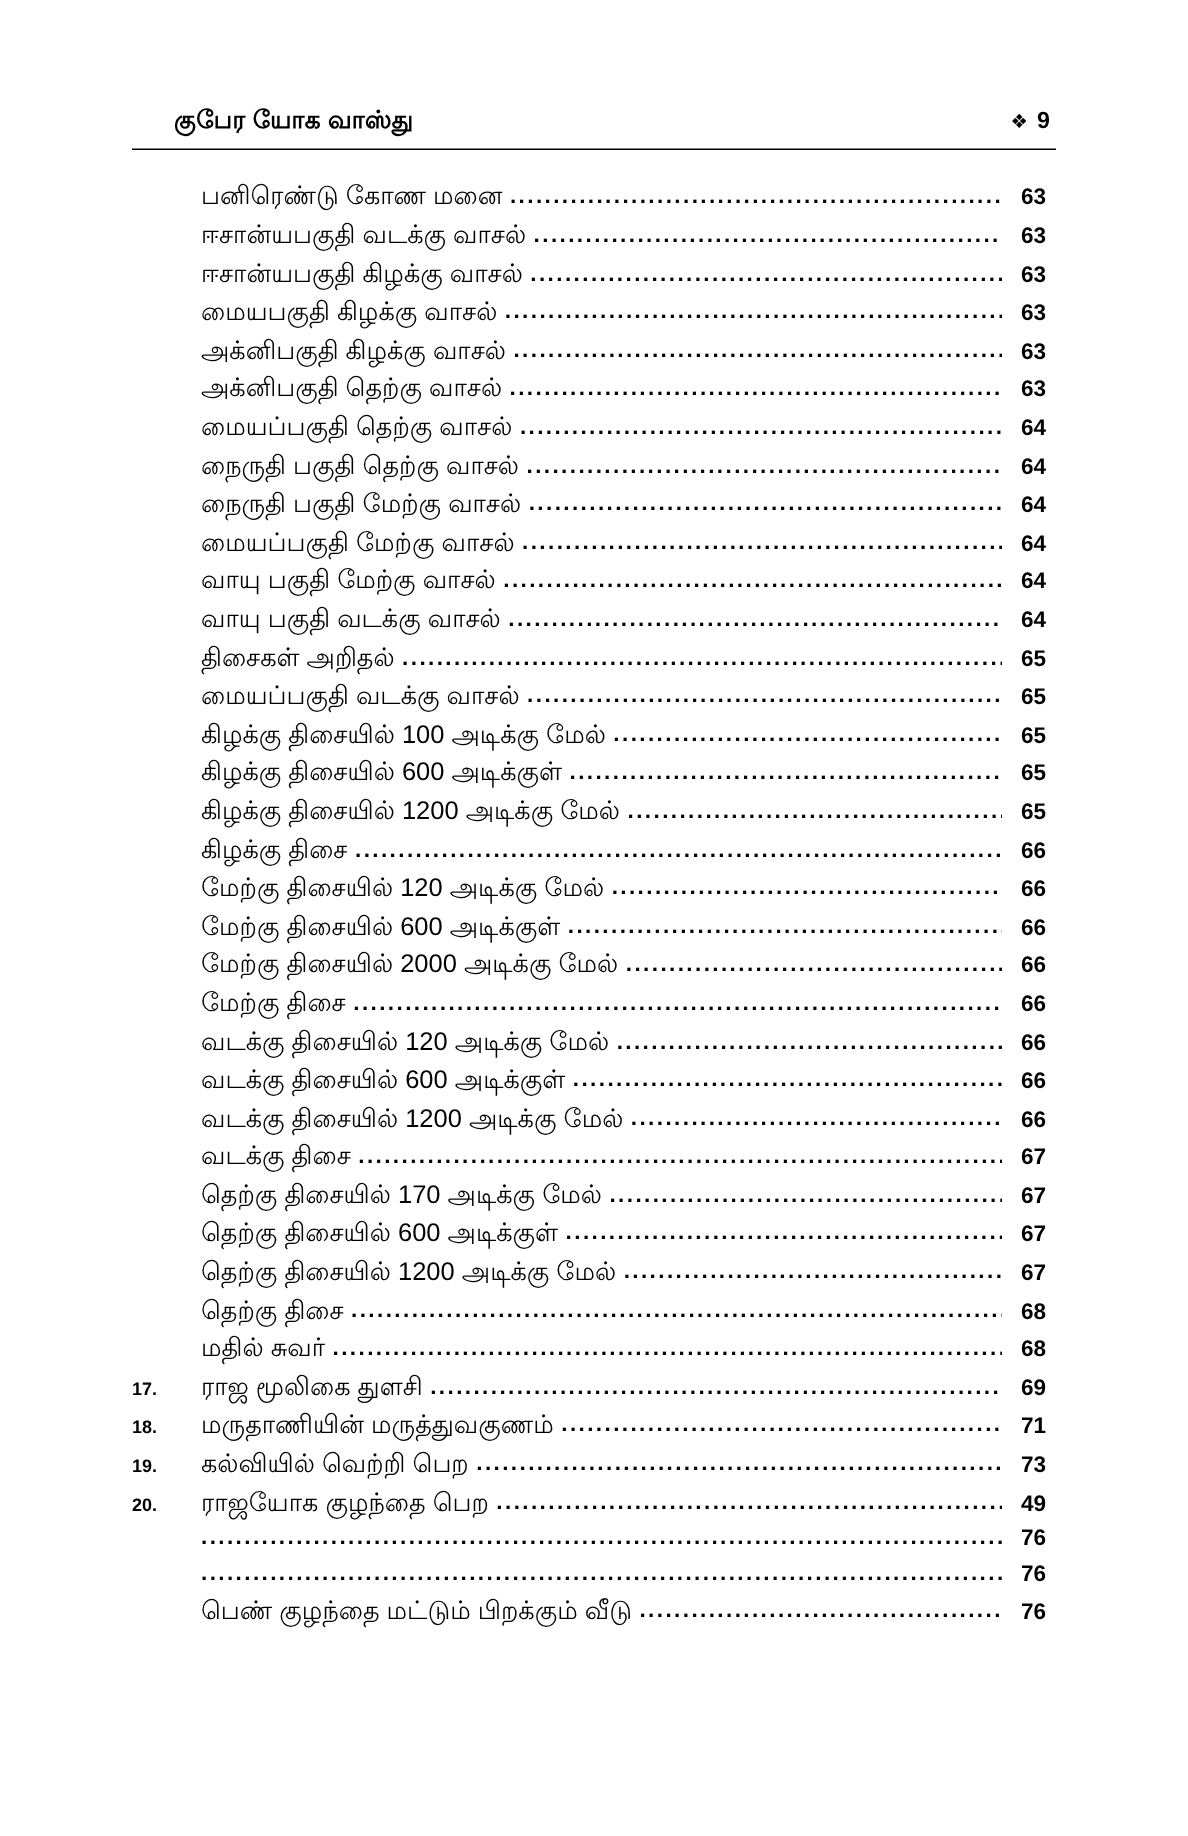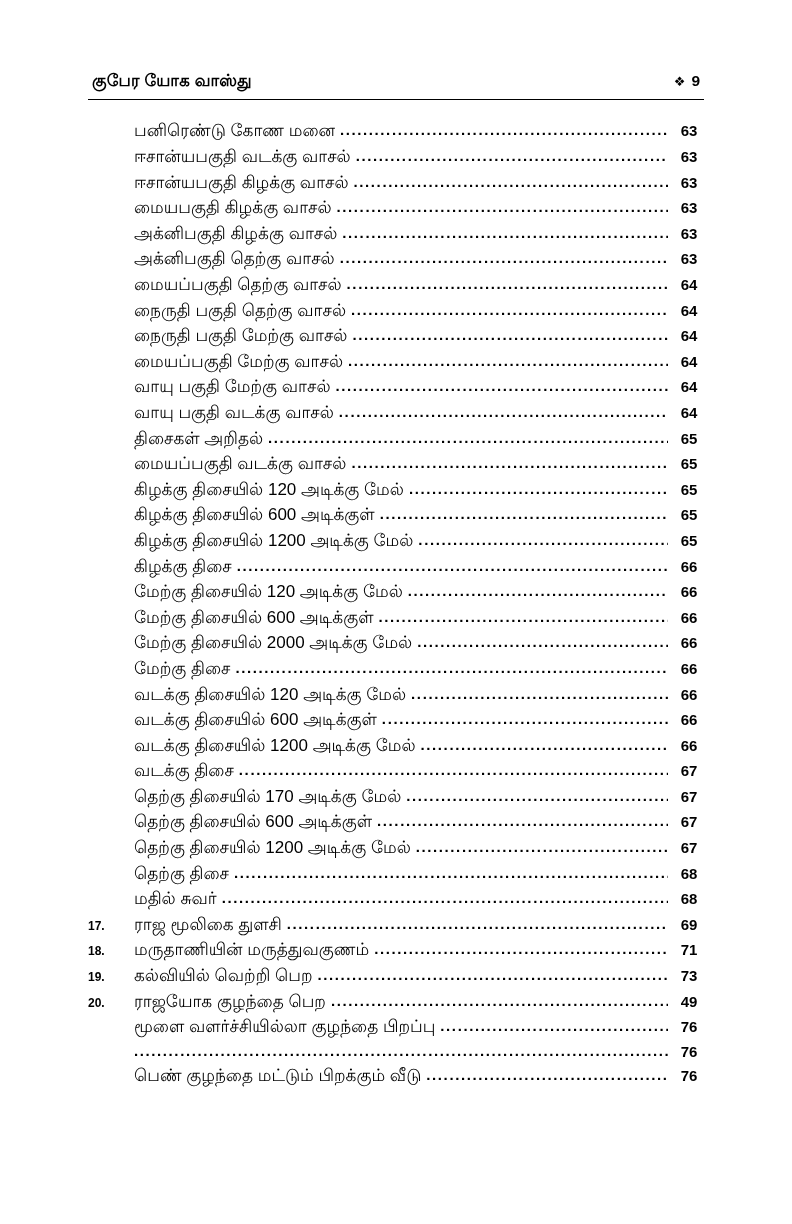--- a/index.html
+++ b/index.html
@@ -31,20 +31,21 @@
     display: flex;
     align-items: baseline;
     justify-content: space-between;
     padding: 0 4px 8px 4px;
   }
   .header-title {
     font-size: 16.5px;
     font-weight: bold;
     letter-spacing: 0.2px;
     line-height: 1.3;
+    margin-left: 24px;
   }
   .header-right {
     display: flex;
     align-items: baseline;
     gap: 6px;
   }
   .flower-icon {
     font-size: 13px;
     line-height: 1;
     color: #000;
@@ -199,21 +200,21 @@
           <span class="toc-page">65</span>
         </div>
         <div class="toc-row lvl-sub">
           <span class="toc-num"></span>
           <span class="toc-label">மையப்பகுதி வடக்கு வாசல்</span>
           <span class="toc-dots">......................................................................................................................</span>
           <span class="toc-page">65</span>
         </div>
         <div class="toc-row lvl-sub">
           <span class="toc-num"></span>
-          <span class="toc-label">கிழக்கு திசையில் 120 அடிக்கு மேல்</span>
+          <span class="toc-label">கிழக்கு திசையில் 100 அடிக்கு மேல்</span>
           <span class="toc-dots">......................................................................................................................</span>
           <span class="toc-page">65</span>
         </div>
         <div class="toc-row lvl-sub">
           <span class="toc-num"></span>
           <span class="toc-label">கிழக்கு திசையில் 600 அடிக்குள்</span>
           <span class="toc-dots">......................................................................................................................</span>
           <span class="toc-page">65</span>
         </div>
         <div class="toc-row lvl-sub">
@@ -324,21 +325,20 @@
           <span class="toc-dots">......................................................................................................................</span>
           <span class="toc-page">73</span>
         </div>
         <div class="toc-row">
           <span class="toc-num">20.</span>
           <span class="toc-label">ராஜயோக குழந்தை பெற</span>
           <span class="toc-dots">......................................................................................................................</span>
           <span class="toc-page">49</span>
         </div>
         <div class="toc-row lvl-sub-deep">
-          <span class="toc-label">மூளை வளர்ச்சியில்லா குழந்தை பிறப்பு</span>
           <span class="toc-dots">......................................................................................................................</span>
           <span class="toc-page">76</span>
         </div>
         <div class="toc-row lvl-sub-deep">
           <span class="toc-dots">......................................................................................................................</span>
           <span class="toc-page">76</span>
         </div>
         <div class="toc-row lvl-sub-deep">
           <span class="toc-label">பெண் குழந்தை மட்டும் பிறக்கும் வீடு</span>
           <span class="toc-dots">......................................................................................................................</span>

